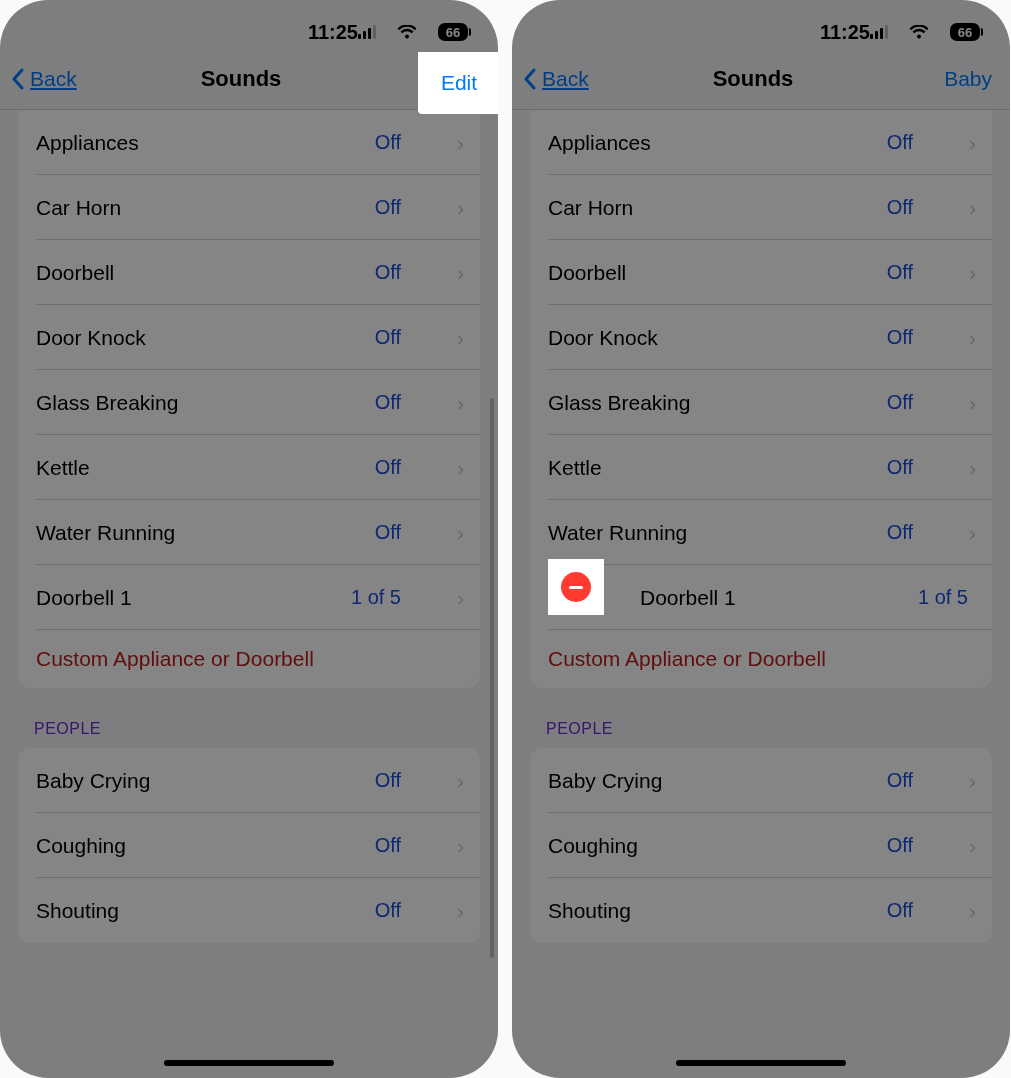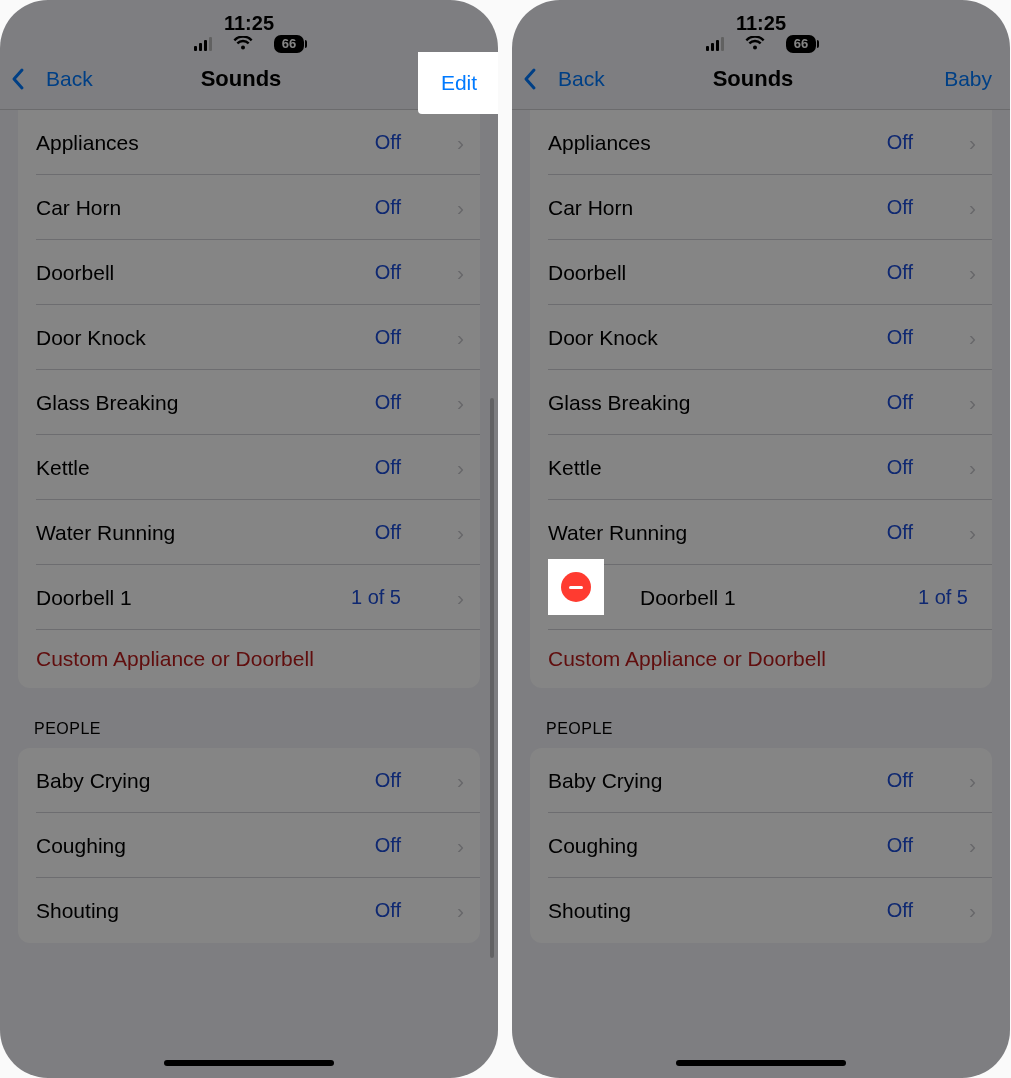--- a/index.html
+++ b/index.html
@@ -35,26 +35,25 @@
     background: rgba(0,0,0,0.48);
     z-index: 50;
     pointer-events: none;
   }
 
   
   .status-bar {
     height: 54px;
     display: flex;
     align-items: center;
-    justify-content: center;
+    justify-content: flex-end;
     padding: 10px 30px 0 30px;
     font-weight: 600;
     font-size: 20px;
     color: #000;
-    flex-direction: column;
   }
   .status-right { display: flex; align-items: center; gap: 21px; }
   .cell-bars { display: flex; align-items: flex-end; gap: 2px; height: 14px;}
   .cell-bars span { width: 3px; background:#000; border-radius:1px;}
   .cell-bars span:nth-child(1){height:5px;}
   .cell-bars span:nth-child(2){height:8px;}
   .cell-bars span:nth-child(3){height:11px;}
   .cell-bars span:nth-child(4){height:14px; background:#bbb;}
   .wifi-icon svg { display:block; }
   .battery-badge {
@@ -71,22 +70,22 @@
   .nav-bar {
     height: 56px;
     display:flex;
     align-items:center;
     justify-content:space-between;
     padding: 0 18px 6px 10px;
     position: relative;
     border-bottom: 1px solid rgba(0,0,0,0.15);
   }
   .nav-back {
-    display:flex; align-items:flex-end; gap:20px;
-    color:#007aff; font-size:21px;
+    display:flex; align-items:flex-end; gap:4px;
+    color:#007aff; font-size:21px;text-decoration:underline;
   }
   .nav-back svg { flex:0 0 auto; }
   .nav-title {
     position:absolute; left:0; right:16px; text-align:center;
     font-size:22px; font-weight:700; color:#000;
   }
   .nav-right {
     color:#007aff; font-size:21px;
     position: relative;
     z-index: 2;
@@ -116,21 +115,21 @@
     height:1px; background:#d1d1d6;
   }
   .row .label { flex:1; }
   .row .value { color:#1d4ed8; font-size:20px; margin-right:8px;}
   .row .chev { color:#c7c7cc; }
   .row.link { color:#b91c1c; }
   .row.custom-link { min-height:58px; }
 
   .section-header {
     padding: 32px 16px 10px 16px;
-    font-size:16px; color:#000000; letter-spacing:0.5px;
+    font-size:16px; color:#6d28d9; letter-spacing:0.5px;
   }
 
   
   .delete-leading {
     width:30px; height:30px; border-radius:50%;
     background:#ff3b30; display:flex; align-items:center; justify-content:center;
     margin-right:14px; flex:0 0 auto;
   }
   .delete-leading .bar { width:14px; height:3px; background:#fff; border-radius:2px;}
 

